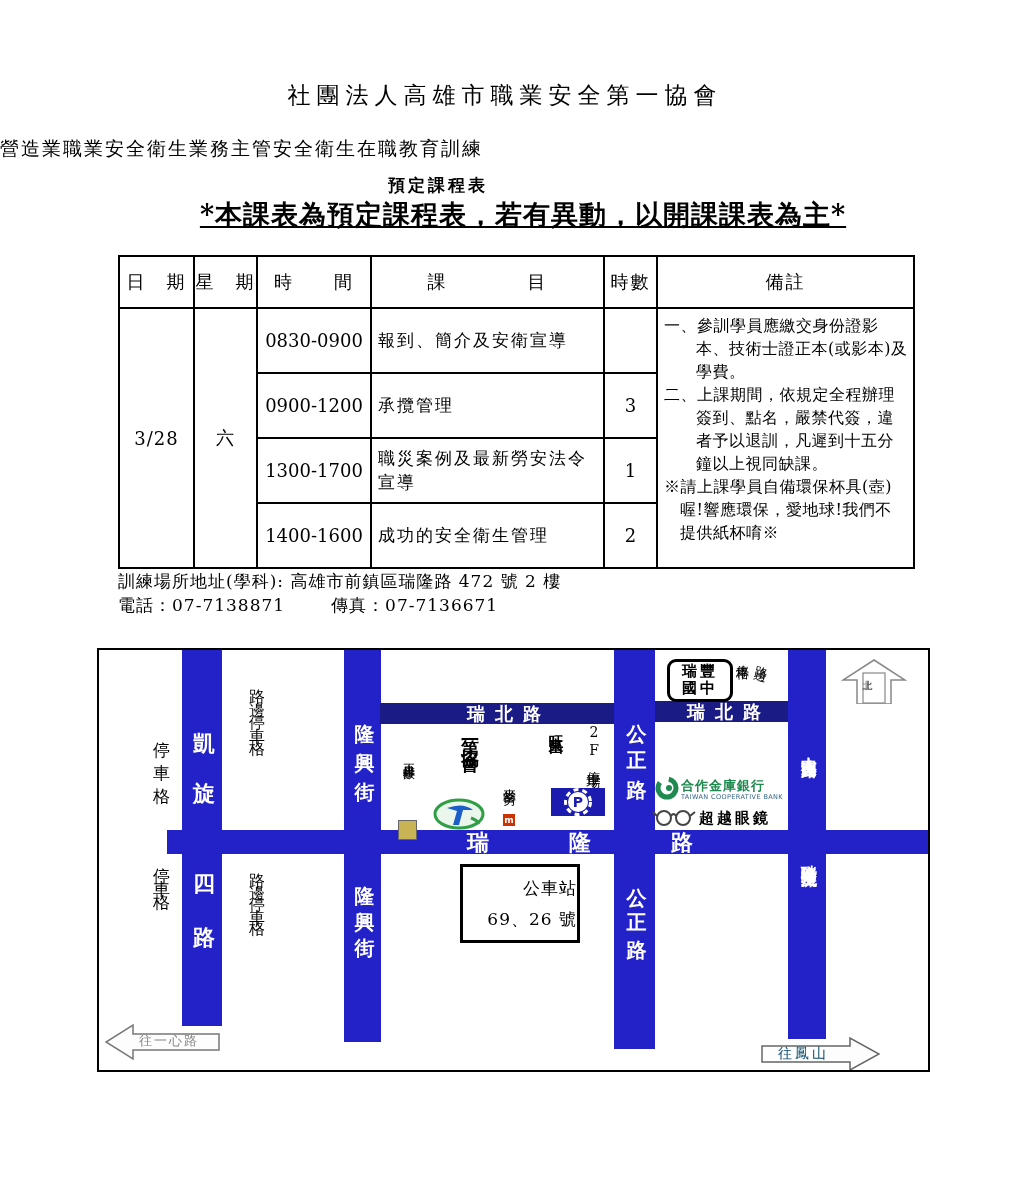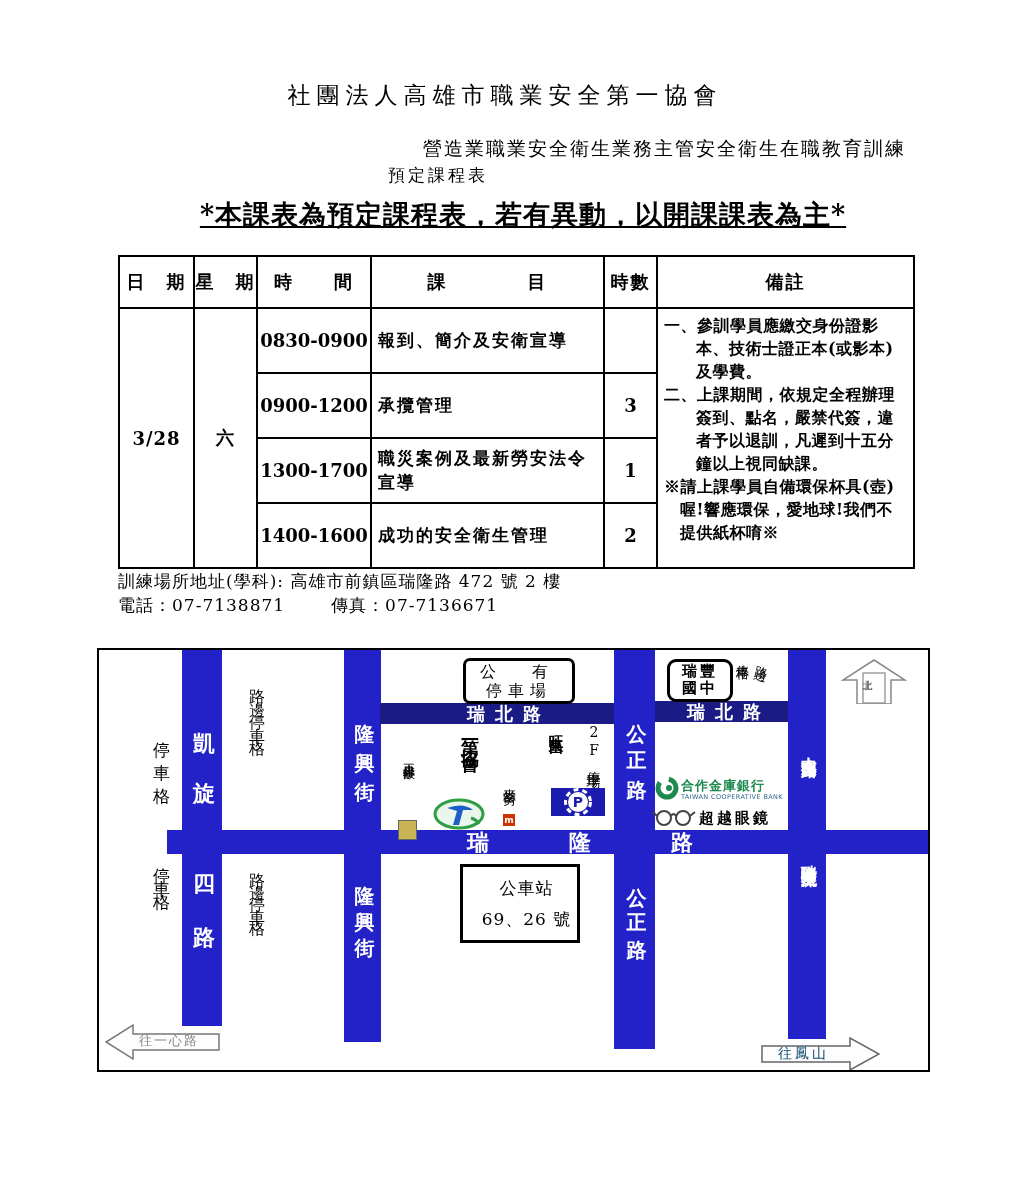--- a/index.html
+++ b/index.html
@@ -4,27 +4,27 @@
 <style>
   html,body{margin:0;padding:0;background:#ffffff;}
   .page{
     position:relative;width:1026px;height:1193px;background:#fff;
     font-family:"DejaVu Serif","Liberation Serif",serif;color:#000;overflow:hidden;
   }
   .abs{position:absolute;}
 
   
   .doc-title{top:80px;left:0;width:1010px;text-align:center;font-size:23px;letter-spacing:6px;}
-  .course-title{top:136px;left:0;width:906px;text-align:right;font-size:19px;letter-spacing:2px;}
-  .schedule-label{top:164px;left:0;width:876px;text-align:center;font-size:17px;letter-spacing:3px;}
+  .course-title{top:136px;left:0;width:906px;text-align:left;font-size:19px;letter-spacing:2px;}
+  .schedule-label{top:174px;left:0;width:876px;text-align:center;font-size:17px;letter-spacing:3px;font-weight:bold;}
   .notice{top:197px;left:20px;width:1006px;text-align:center;font-size:27px;font-weight:bold;letter-spacing:1px;text-decoration:underline;}
 
   
   table.sched{position:absolute;left:118px;top:255px;border-collapse:collapse;table-layout:fixed;width:795px;}
-  table.sched td,table.sched th{border:2px solid #000;padding:0;font-weight:bold;margin-top:46px;}
+  table.sched td,table.sched th{border:2px solid #000;padding:0;font-weight:normal;margin-top:46px;}
   .th{font-size:18px;text-align:center;height:50px;letter-spacing:2px;}
   .cell-time{font-size:18px;text-align:center;font-family:"DejaVu Serif",serif;}
   .cell-subj{font-size:17px;letter-spacing:2px;padding:0 4px 0 6px !important;line-height:1.4;}
   .cell-hours{font-size:18px;text-align:center;}
   .cell-date,.cell-week{font-size:18px;text-align:center;letter-spacing:1px;}
   .cell-remarks{vertical-align:top;padding:5px 5px 0 6px !important;}
   .cell-remarks p{margin:0;font-size:16px;line-height:23px;letter-spacing:0.5px;}
   .rm-num{padding-left:32px;text-indent:-32px;}
   .rm-star{padding-left:16px;text-indent:-16px;}
   tr.r{height:65px;}
@@ -41,21 +41,21 @@
   .vtext{position:absolute;writing-mode:vertical-rl;text-orientation:upright;white-space:nowrap;}
   .wlabel{color:#fff;font-weight:bold;}
   .blabel{color:#000;}
   .hlabel{position:absolute;white-space:nowrap;}
 
   .box{position:absolute;border:3px solid #000;background:#fff;text-align:center;}
   .pp-box{left:364px;top:8px;width:106px;height:40px;border-radius:7px;}
   .pp-box div{font-size:16px;line-height:19px;letter-spacing:10px;}
   .rf-box{left:568px;top:9px;width:60px;height:37px;border-radius:9px;text-align:center;}
   .rf-box div{font-size:15px;font-weight:bold;line-height:17px;letter-spacing:3px;}
-  .bus-box{left:361px;top:214px;width:114px;height:73px;text-align:center;}
+  .bus-box{left:361px;top:214px;width:114px;height:73px;text-align:right;}
   .bus-box div{font-size:17px;padding-left:13px;letter-spacing:1px;}
   .bus-l1{margin-top:10px;}
   .bus-l2{margin-top:8px;font-family:"DejaVu Serif",serif;}
 
   .p-badge{left:452px;top:138px;width:54px;height:28px;background:#1b1bb0;position:absolute;}
   .mcd-m{left:404px;top:164px;width:12px;height:12px;background:#cc3300;color:#fff;
          font-size:9px;font-weight:bold;text-align:center;line-height:12px;position:absolute;
          font-family:"DejaVu Sans",sans-serif;}
   .zz-icon{left:299px;top:170px;width:17px;height:18px;background:#c8b455;border:1px solid #666;position:absolute;}
   .bank-name{left:582px;top:127px;font-size:13px;font-weight:bold;color:#1e8a4f;letter-spacing:1px;text-align:center;}
@@ -147,24 +147,20 @@
     <div class="hlabel wlabel" style="left:588px;top:52px;font-size:18px;line-height:20px;letter-spacing:10px">瑞北路</div>
     <div class="hlabel wlabel" style="left:368px;top:181px;font-size:22px;line-height:23px;letter-spacing:80px">瑞隆路</div>
 
     <div class="vtext blabel" style="left:52px;top:78px;font-size:17px;letter-spacing:23px">停車格</div>
     <div class="vtext blabel" style="left:52px;top:204px;font-size:17px;letter-spacing:13px">停車格</div>
     <div class="vtext blabel" style="left:147px;top:26px;font-size:16px;letter-spacing:13px">路邊停車格</div>
     <div class="vtext blabel" style="left:147px;top:210px;font-size:16px;letter-spacing:12px">路邊停車格</div>
     <div class="vtext blabel" style="left:634px;top:4px;font-size:13px;letter-spacing:1px">停車格</div>
     <div class="vtext blabel" style="left:656px;top:6px;font-size:13px;letter-spacing:3px;transform:rotate(14deg)">路邊</div>
 
-    <div class="box pp-box">
-      <div style="margin-top:1px">公　有</div>
-      <div style="letter-spacing:6px">停車場</div>
-    </div>
 
     <div class="box rf-box">
       <div style="margin-top:1px">瑞豐</div>
       <div>國中</div>
     </div>
 
     <svg class="abs" style="left:742px;top:8px" width="66" height="46" viewBox="0 0 66 46">
       <polygon points="33,2 64,22 50,22 50,46 16,46 16,22 2,22" fill="#ffffff" stroke="#888" stroke-width="1.5"></polygon>
       <rect x="22" y="15" width="22" height="30" fill="#fff" stroke="#888" stroke-width="1.2"></rect>
     </svg>

